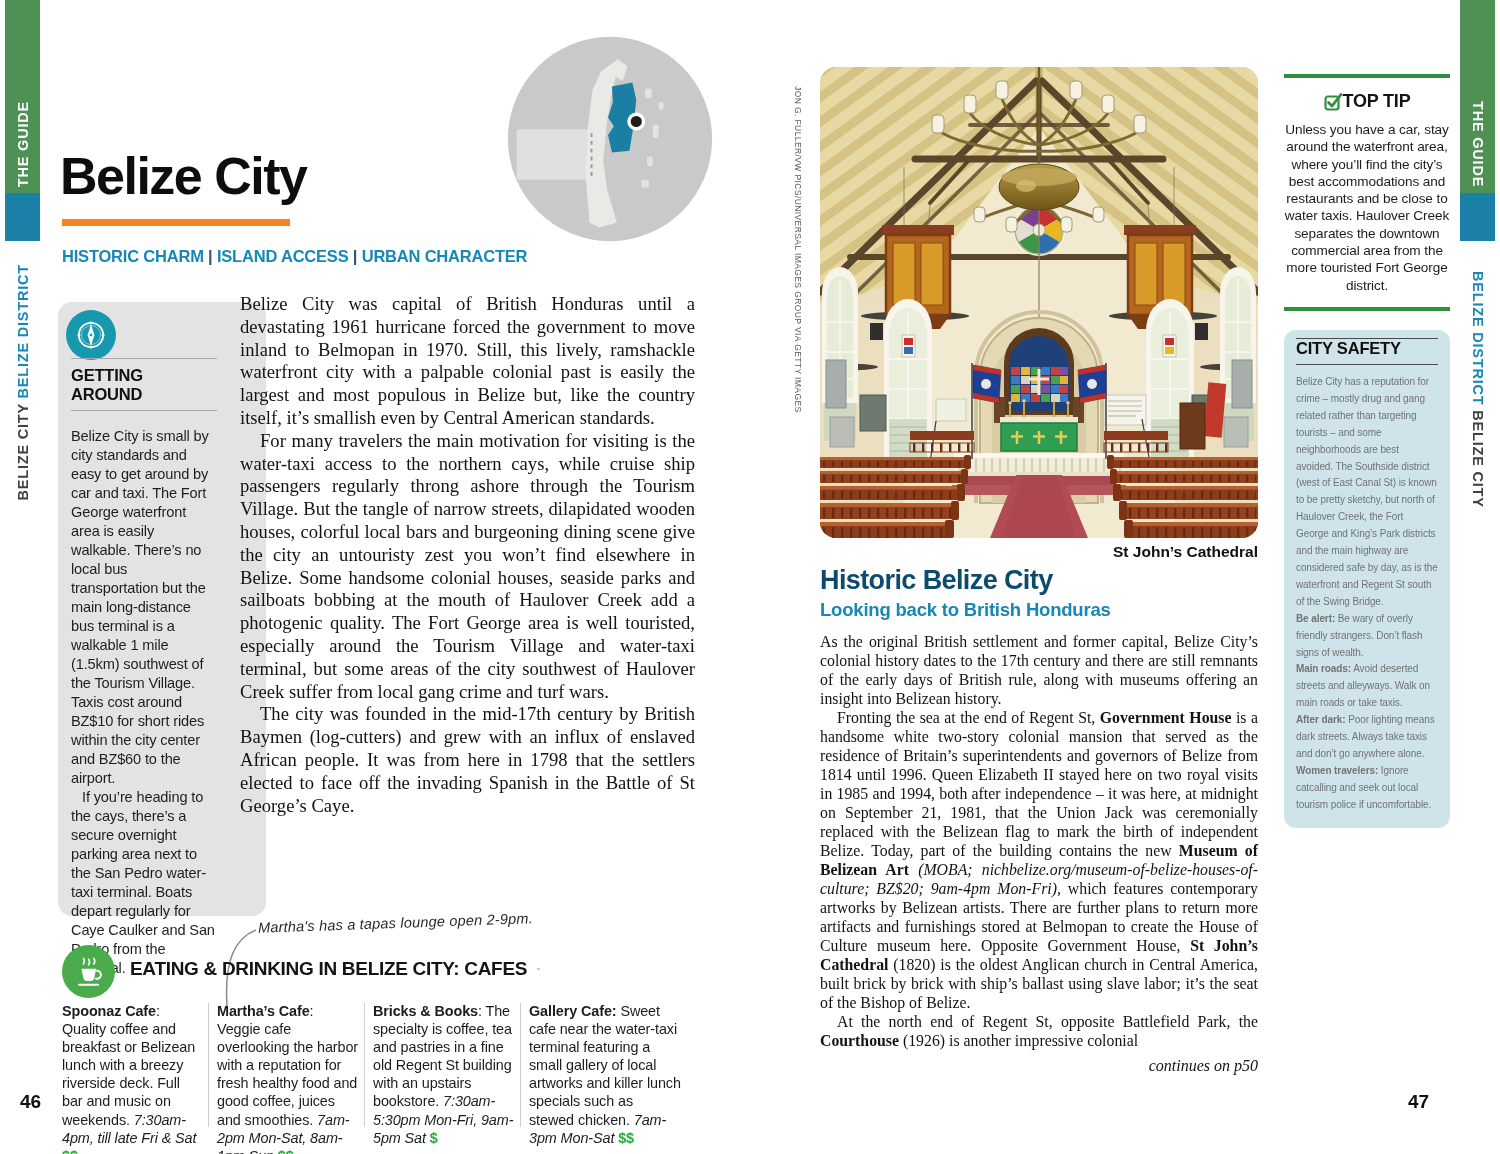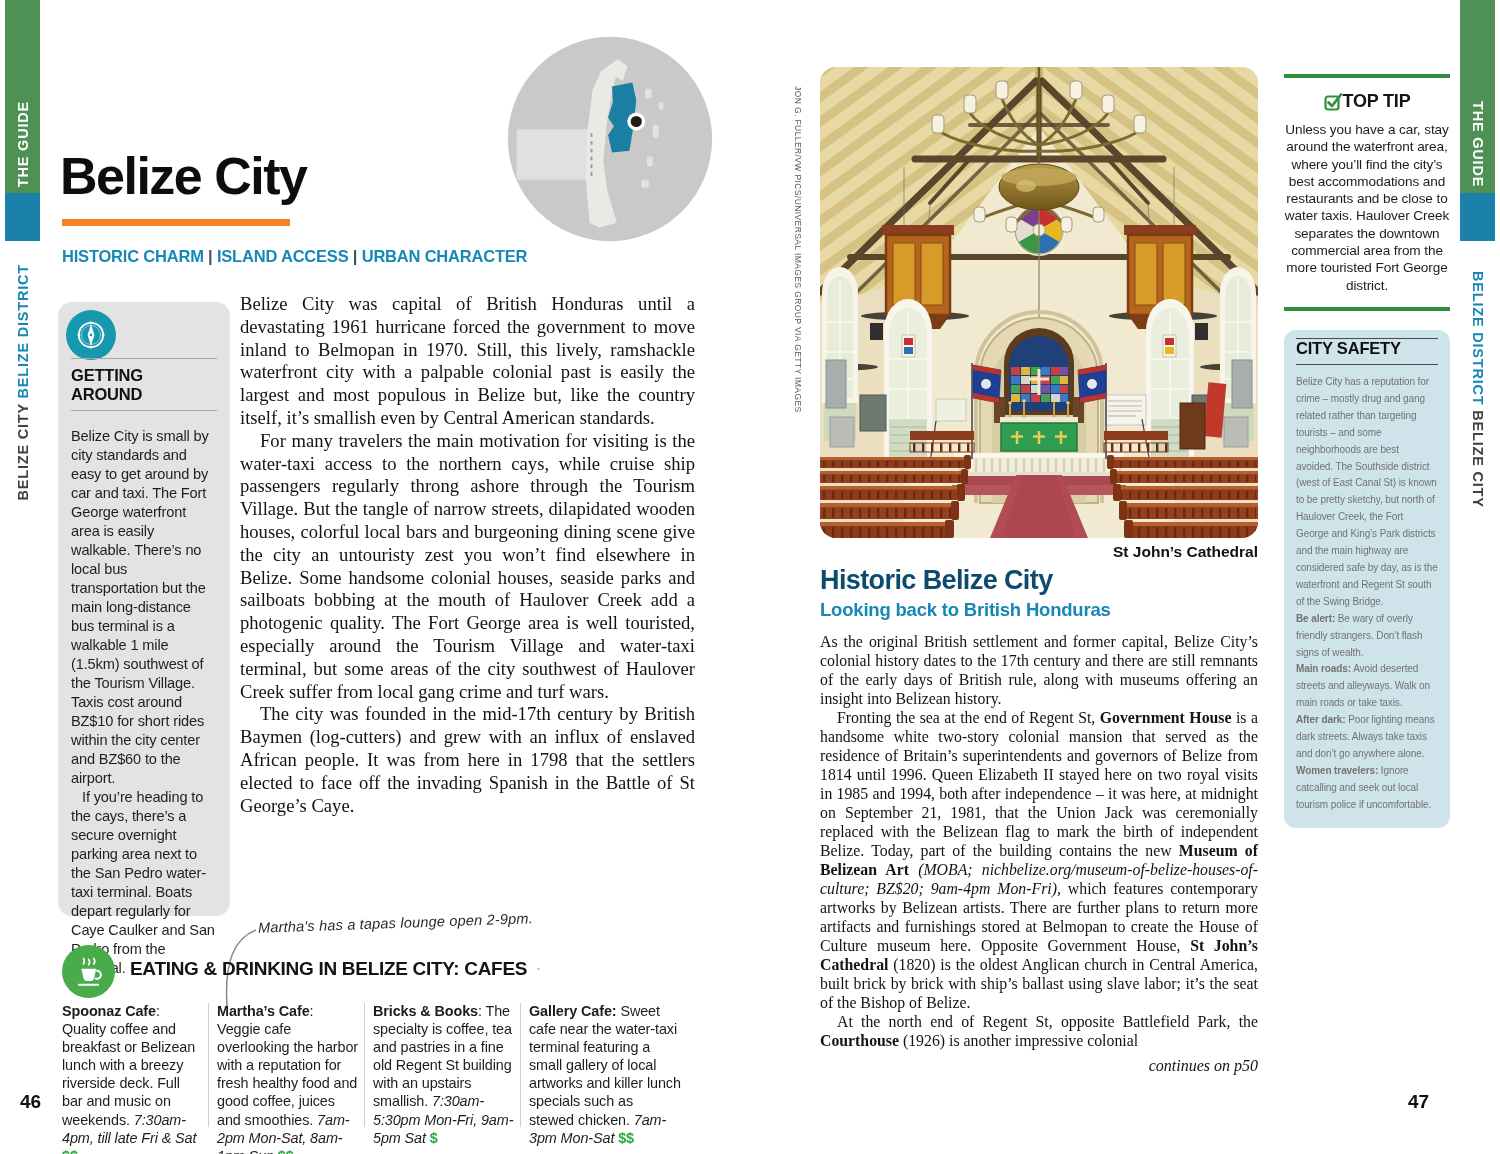--- a/index.html
+++ b/index.html
@@ -105,21 +105,21 @@
       <rect x="154" y="95" width="6" height="14" rx="2"></rect>
       <rect x="148" y="128" width="6" height="10" rx="2"></rect>
       <rect x="142" y="152" width="8" height="8" rx="2"></rect>
       <rect x="160" y="72" width="5" height="8" rx="2"></rect>
     </g>
     <path d="M112,56 L133,52 L137,70 L134,98 L130,122 L112,124 L108,106 L114,97 L108,88 L113,72 Z" fill="#1a7fa3"></path>
     <line x1="91" y1="104" x2="91" y2="150" stroke="#9b9b9b" stroke-width="2" stroke-dasharray="4,4"></line>
     <circle cx="137" cy="92" r="7.5" fill="#1d1d1b" stroke="#ffffff" stroke-width="3.5"></circle>
   </svg>
 
-  <div class="abs ga-box" style="left:58px;top:302px;">
+  <div class="abs ga-box" style="left:58px;top:302px;padding-left:36px;">
     <div class="abs icon-circle" style="left:8px;top:8px;width:50px;height:50px;background:#1698ae;">
       <svg width="38" height="38" viewBox="0 0 50 50">
         <circle cx="25" cy="25" r="16" fill="none" stroke="#fff" stroke-width="2.4"></circle>
         <circle cx="25" cy="25" r="12.5" fill="none" stroke="#fff" stroke-width="1" opacity=".65"></circle>
         <g stroke="#fff" stroke-width="1.6">
           <line x1="25" y1="7" x2="25" y2="11"></line>
             <line x1="25" y1="39" x2="25" y2="43"></line>
           <line x1="7" y1="25" x2="11" y2="25"></line>
             <line x1="39" y1="25" x2="43" y2="25"></line>
         </g>
@@ -161,21 +161,21 @@
   </div>
   <div class="abs cafes-head-row" style="left:130px;top:958px;">
     <span class="cafes-title">EATING &amp; DRINKING IN BELIZE CITY: CAFES</span>
     <span class="head-line"></span>
   </div>
 
   <div class="abs cafe-col" style="left:62px;top:1002px;width:142px;"><span class="b">Spoonaz Cafe</span><span>: Quality coffee and breakfast or Belizean lunch with a breezy riverside deck. Full bar and music on weekends. </span><span class="i">7:30am-4pm, till late Fri &amp; Sat</span><span> </span><span class="green">$$</span></div>
   <div class="abs v-rule" style="left:208px;top:1003px;height:124px;"></div>
   <div class="abs cafe-col" style="left:217px;top:1002px;width:143px;"><span class="b">Martha’s Cafe</span><span>: Veggie cafe overlooking the harbor with a reputation for fresh healthy food and good coffee, juices and smoothies. </span><span class="i">7am-2pm Mon-Sat, 8am-1pm Sun</span><span> </span><span class="green">$$</span></div>
   <div class="abs v-rule" style="left:364px;top:1003px;height:124px;"></div>
-  <div class="abs cafe-col" style="left:373px;top:1002px;width:143px;"><span class="b">Bricks &amp; Books</span><span>: The specialty is coffee, tea and pastries in a fine old Regent St building with an upstairs smallish. </span><span class="i">7:30am-5:30pm Mon-Fri, 9am-5pm Sat</span><span> </span><span class="green">$</span></div>
+  <div class="abs cafe-col" style="left:373px;top:1002px;width:143px;"><span class="b">Bricks &amp; Books</span><span>: The specialty is coffee, tea and pastries in a fine old Regent St building with an upstairs bookstore. </span><span class="i">7:30am-5:30pm Mon-Fri, 9am-5pm Sat</span><span> </span><span class="green">$</span></div>
   <div class="abs v-rule" style="left:520px;top:1003px;height:124px;"></div>
   <div class="abs cafe-col" style="left:529px;top:1002px;width:152px;"><span class="b">Gallery Cafe:</span><span> Sweet cafe near the water-taxi terminal featuring a small gallery of local artworks and killer lunch specials such as stewed chicken. </span><span class="i">7am-3pm Mon-Sat</span><span> </span><span class="green">$$</span></div>
 
   <div class="abs pagenum" style="left:20px;top:1091px;">46</div>
 
   <div class="abs" style="left:793px;top:86px;height:330px;">
     <span class="credit v-down">JON G. FULLER/VW PICS/UNIVERSAL IMAGES GROUP VIA GETTY IMAGES</span>
   </div>
 
   <div class="abs photo-frame" style="left:820px;top:67px;">

